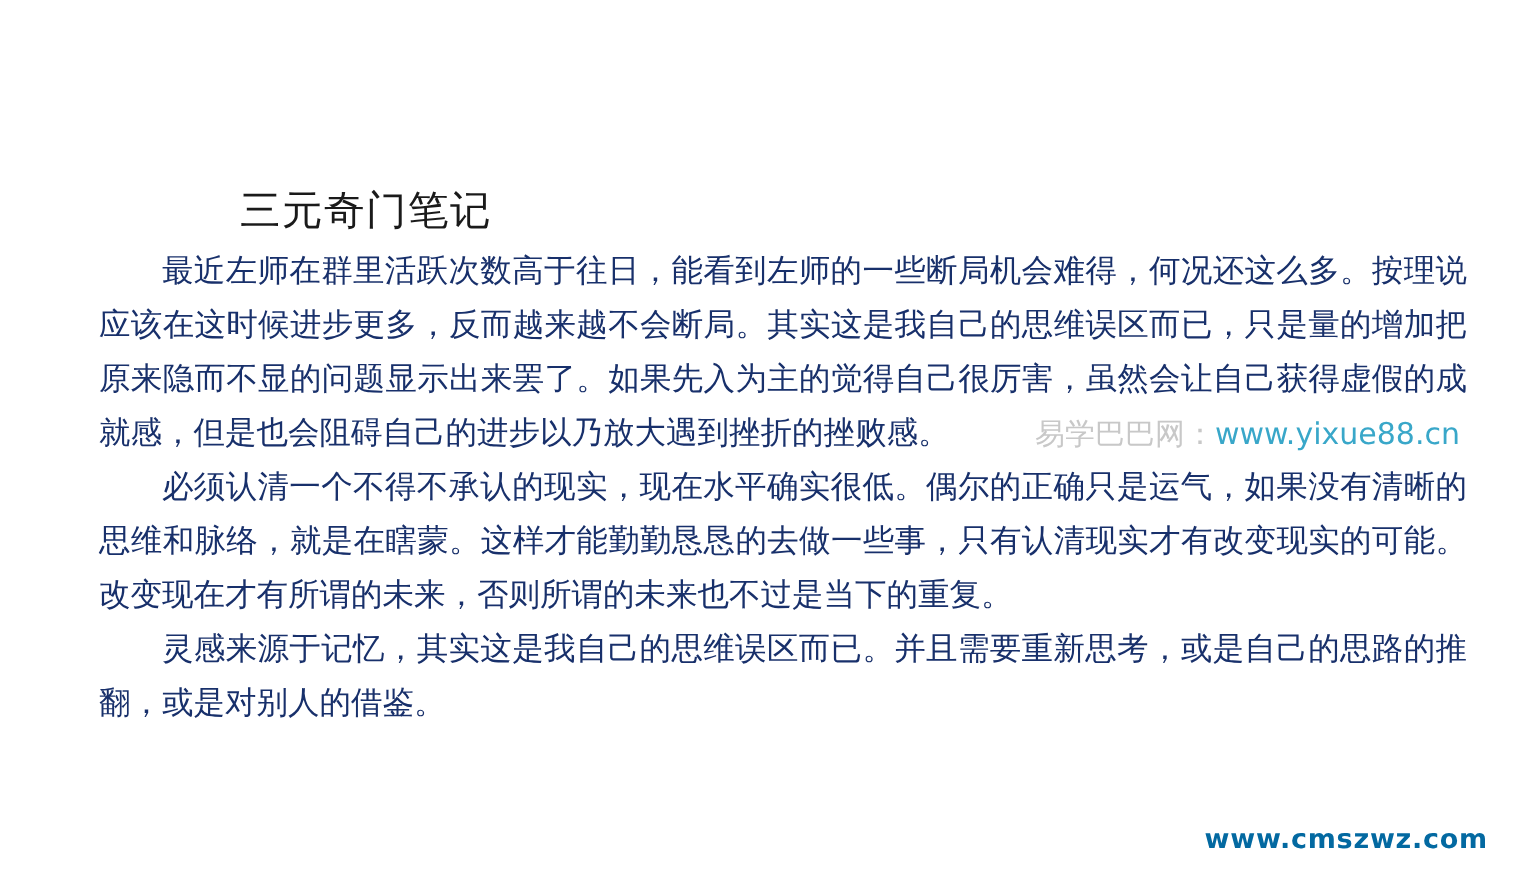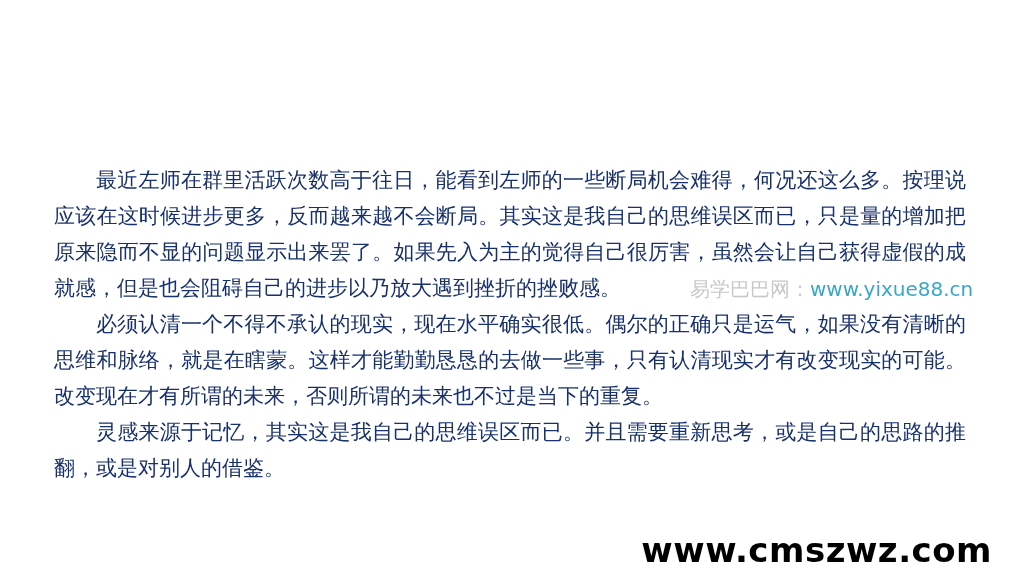--- a/index.html
+++ b/index.html
@@ -30,21 +30,21 @@
     line-height: 36px;
     color: #1a1a1a;
     font-weight: normal;
     letter-spacing: 1px;
     white-space: nowrap;
   }
 
   
   #doc-body {
     position: absolute;
-    left: 54px;
+    left: 66px;
     top: 162px;
     width: 912px;
     color: #18306b;
     font-size: 21px;
     line-height: 36px;
     text-align: justify;
     text-justify: inter-character;
   }
   #doc-body p {
     margin: 0;
@@ -74,34 +74,35 @@
     margin-top: 6px;
     font-size: 17px;
     color: #b9b9b9;
     white-space: nowrap;
   }
 
   #wm-bottom {
     position: absolute;
     right: 22px;
     bottom: 10px;
-    font-size: 34px;
+    font-size: 18px;
     font-weight: bold;
-    color: #000000;
+    color: #0369a1;
     font-family: "DejaVu Sans", "Liberation Sans", sans-serif;
     letter-spacing: 0.5px;
     white-space: nowrap;
     pointer-events: none;
   }
 </style>
 </head>
 <body>
 
 <div id="page">
 
+  <h1 id="doc-title">三元奇门笔记</h1>
 
   <div id="doc-body">
     <p>最近左师在群里活跃次数高于往日，能看到左师的一些断局机会难得，何况还这么多。按理说应该在这时候进步更多，反而越来越不会断局。其实这是我自己的思维误区而已，只是量的增加把原来隐而不显的问题显示出来罢了。如果先入为主的觉得自己很厉害，虽然会让自己获得虚假的成就感，但是也会阻碍自己的进步以乃放大遇到挫折的挫败感。</p>
     <p>必须认清一个不得不承认的现实，现在水平确实很低。偶尔的正确只是运气，如果没有清晰的思维和脉络，就是在瞎蒙。这样才能勤勤恳恳的去做一些事，只有认清现实才有改变现实的可能。改变现在才有所谓的未来，否则所谓的未来也不过是当下的重复。</p>
     <p>灵感来源于记忆，其实这是我自己的思维误区而已。并且需要重新思考，或是自己的思路的推翻，或是对别人的借鉴。</p>
   </div>
 
   <div class="wm-center">
     <div class="wm-line1"><span>易学巴巴网：</span><span class="wm-accent">www.yixue88.cn</span></div>
   </div>

